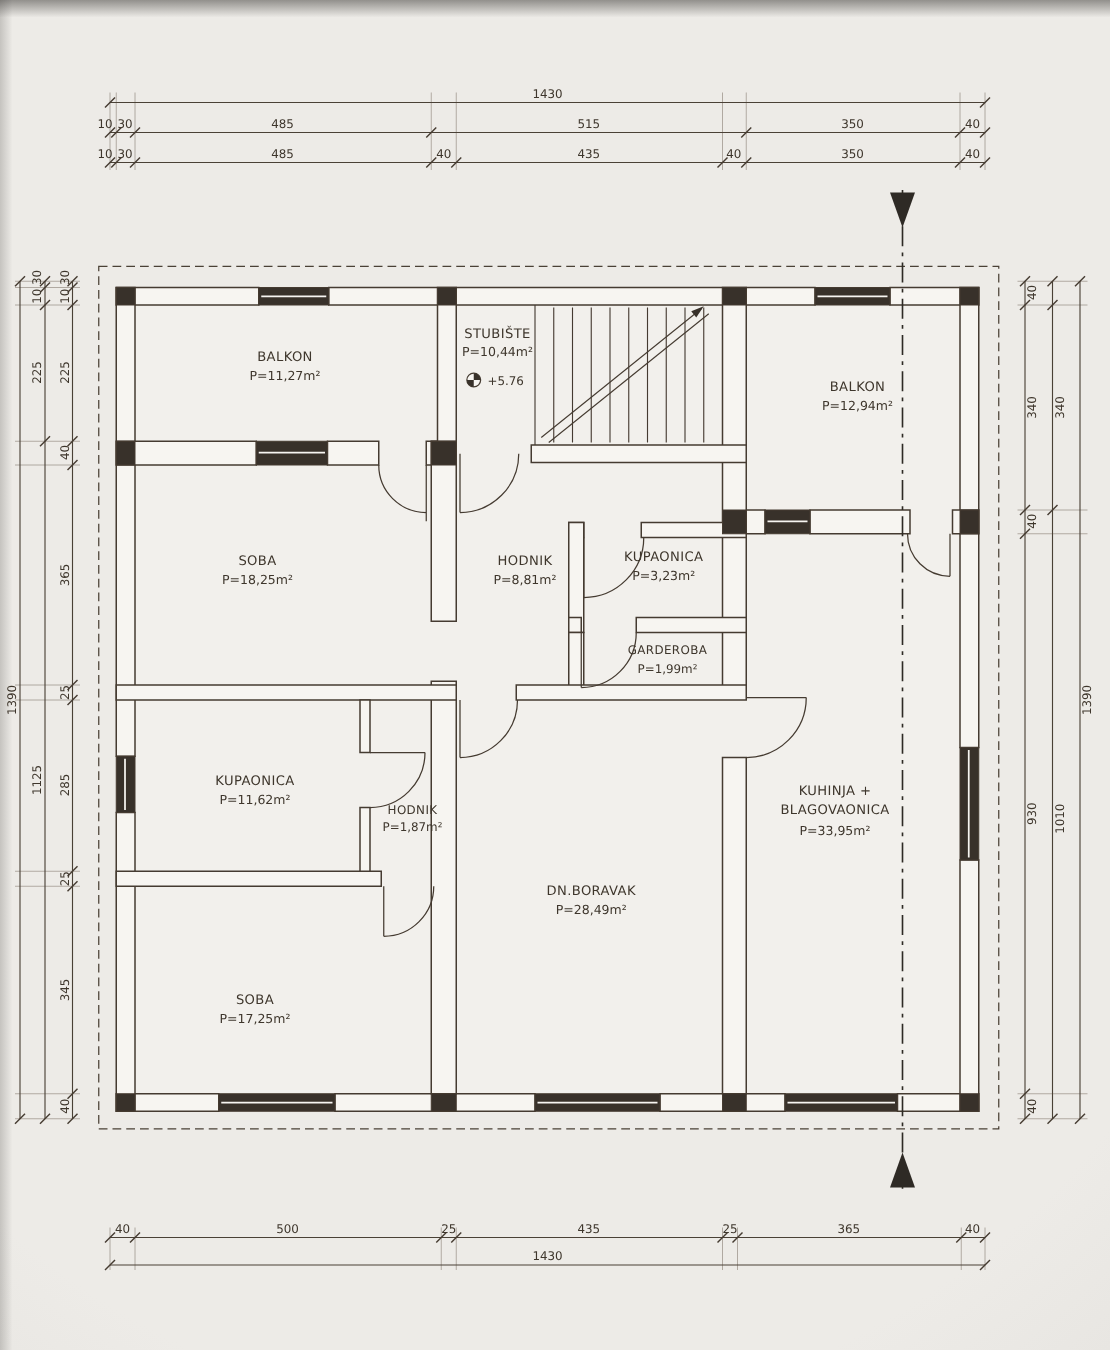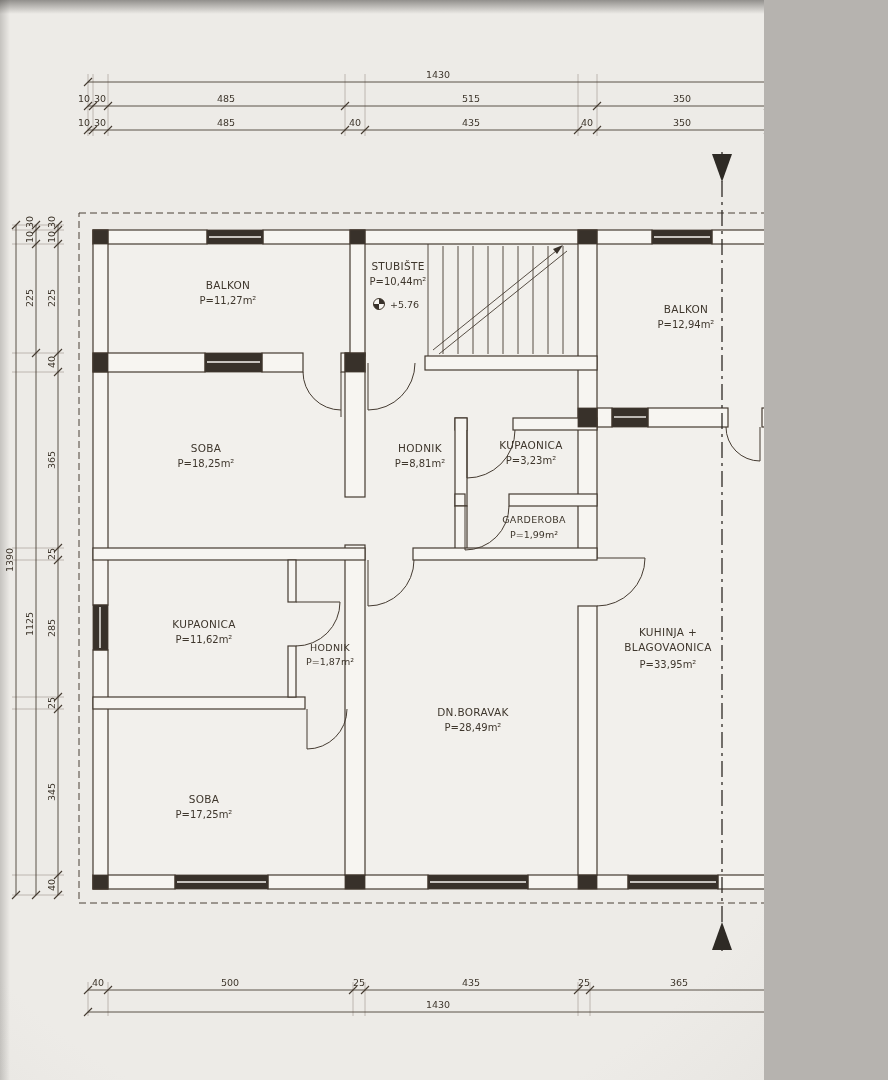--- a/index.html
+++ b/index.html
@@ -1,17 +1,17 @@
 <!DOCTYPE html>
 <html><head>
 <meta charset="utf-8">
 <style>
   html,body{margin:0;padding:0;background:#b6b3af;}
   .page{
-    position:relative;width:764px;height:1080px;overflow:hidden;
+    position:relative;width:888px;height:1080px;overflow:hidden;
     background:
       linear-gradient(180deg, rgba(55,53,50,.50) 0px, rgba(55,53,50,0) 14px),
       linear-gradient(90deg, rgba(55,53,50,.22) 0px, rgba(55,53,50,0) 10px),
       radial-gradient(130% 115% at 46% 42%, #edebe7 55%, #dcdad6 90%, #d0cec9 100%);
   }
   svg{position:absolute;inset:0;}
   .w{fill:#f7f5f1;stroke:#453b31;stroke-width:1.2;}
   .dark{fill:#38312a;stroke:#453b31;stroke-width:.8;}
   .winline{stroke:#f7f5f1;stroke-width:1.4;}
   .base{fill:#f2f0ec;}

